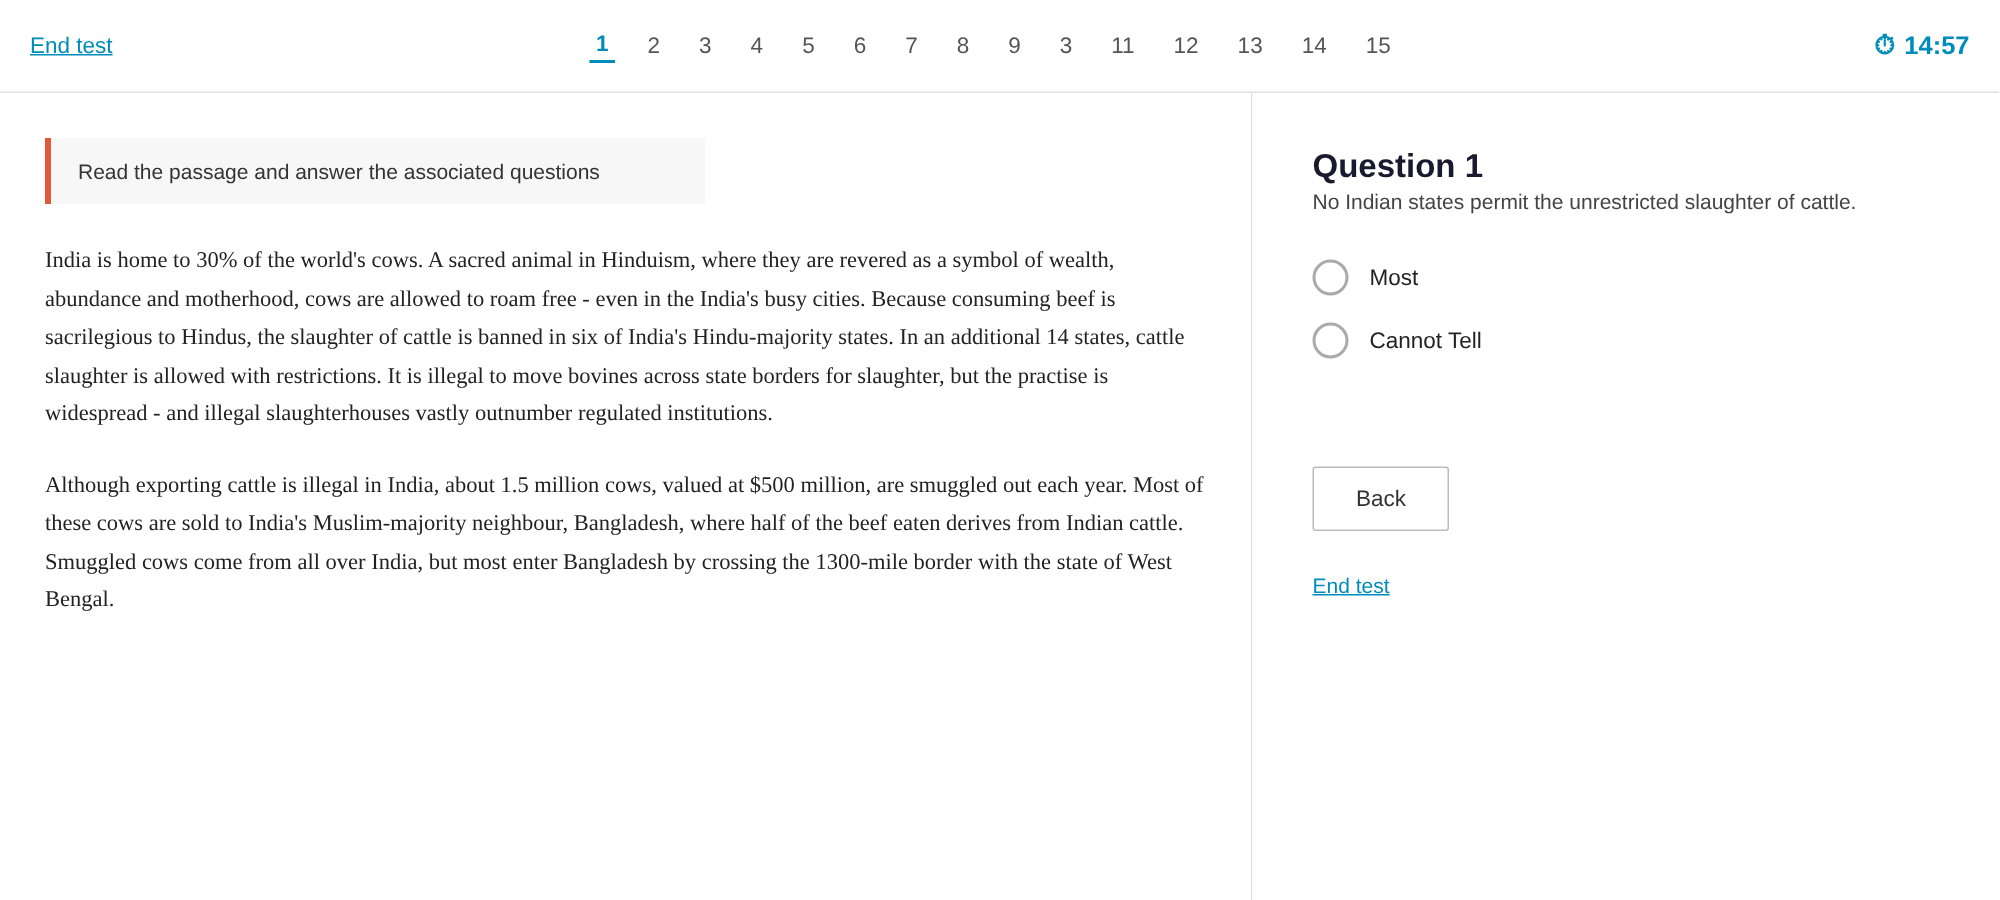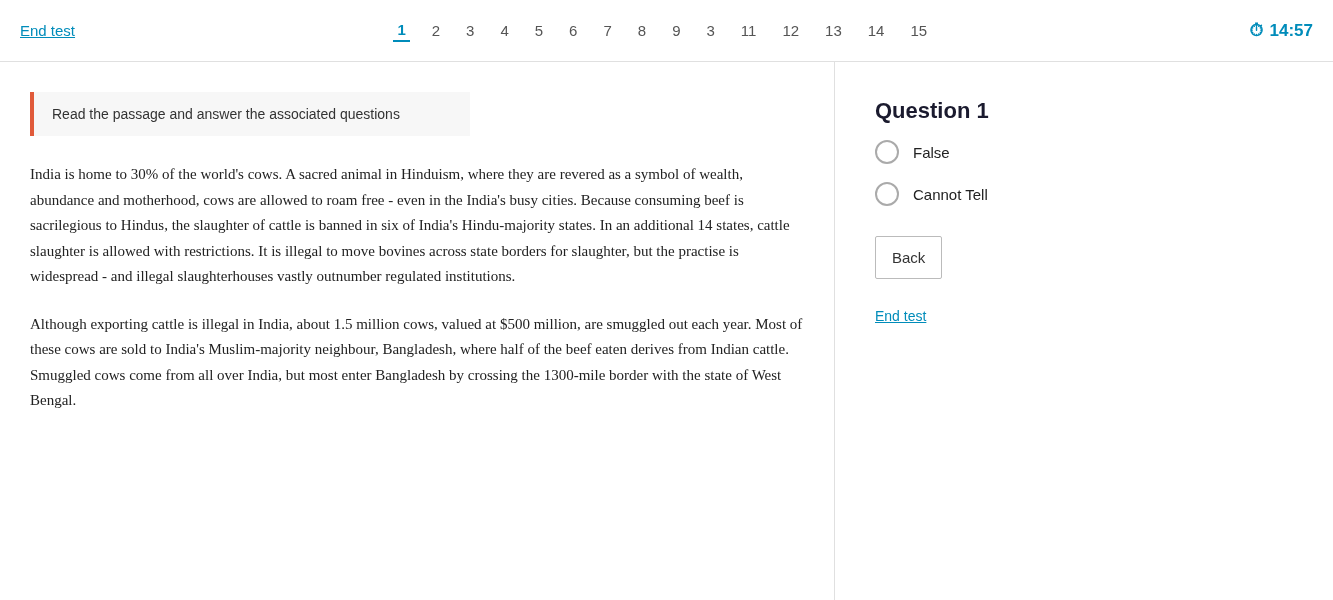--- a/index.html
+++ b/index.html
@@ -95,21 +95,20 @@
     #question-panel {
       flex: 1;
       padding: 36px 40px 20px 40px;
       overflow-y: auto;
       background: #fff;
     }
     #question-title {
       font-size: 22px;
       font-weight: bold;
       color: #1a1a2e;
-      margin-bottom: 16px;
     }
     #question-text {
       font-size: 14px;
       color: #444;
       margin-bottom: 28px;
       line-height: 1.5;
     }
     .option-row {
       display: flex;
       align-items: center;
@@ -129,27 +128,28 @@
       font-size: 15px;
       color: #222;
     }
     #btn-row {
       display: flex;
       gap: 14px;
       margin-top: 30px;
       margin-bottom: 28px;
     }
     #back-btn {
-      padding: 12px 16px;
+      padding: 12px 28px;
       border: 1px solid #bbb;
       background: #fff;
       color: #333;
       font-size: 15px;
       cursor: pointer;
       border-radius: 2px;
+      margin-top: 42px;
     }
     #next-btn {
       padding: 12px 32px;
       border: none;
       background: #008cba;
       color: #fff;
       font-size: 15px;
       cursor: pointer;
       border-radius: 2px;
       font-weight: bold;
@@ -198,24 +198,25 @@
       <span>Read the passage and answer the associated questions</span>
     </div>
     <div id="passage-text">
       <p>India is home to 30% of the world's cows. A sacred animal in Hinduism, where they are revered as a symbol of wealth, abundance and motherhood, cows are allowed to roam free - even in the India's busy cities. Because consuming beef is sacrilegious to Hindus, the slaughter of cattle is banned in six of India's Hindu-majority states. In an additional 14 states, cattle slaughter is allowed with restrictions. It is illegal to move bovines across state borders for slaughter, but the practise is widespread - and illegal slaughterhouses vastly outnumber regulated institutions.</p>
       <p>Although exporting cattle is illegal in India, about 1.5 million cows, valued at $500 million, are smuggled out each year. Most of these cows are sold to India's Muslim-majority neighbour, Bangladesh, where half of the beef eaten derives from Indian cattle. Smuggled cows come from all over India, but most enter Bangladesh by crossing the 1300-mile border with the state of West Bengal.</p>
     </div>
   </div>
 
   <div id="question-panel">
     <div id="question-title">Question 1</div>
+    <div id="question-text">No Indian states permit the unrestricted slaughter of cattle.</div>
 
     <div class="option-row">
       <div class="radio-circle"></div>
-      <span class="option-label">False</span>
+      <span class="option-label">Most</span>
     </div>
     <div class="option-row">
       <div class="radio-circle"></div>
       <span class="option-label">Cannot Tell</span>
     </div>
 
     <div id="btn-row">
       <button id="back-btn">Back</button>
     </div>
 

